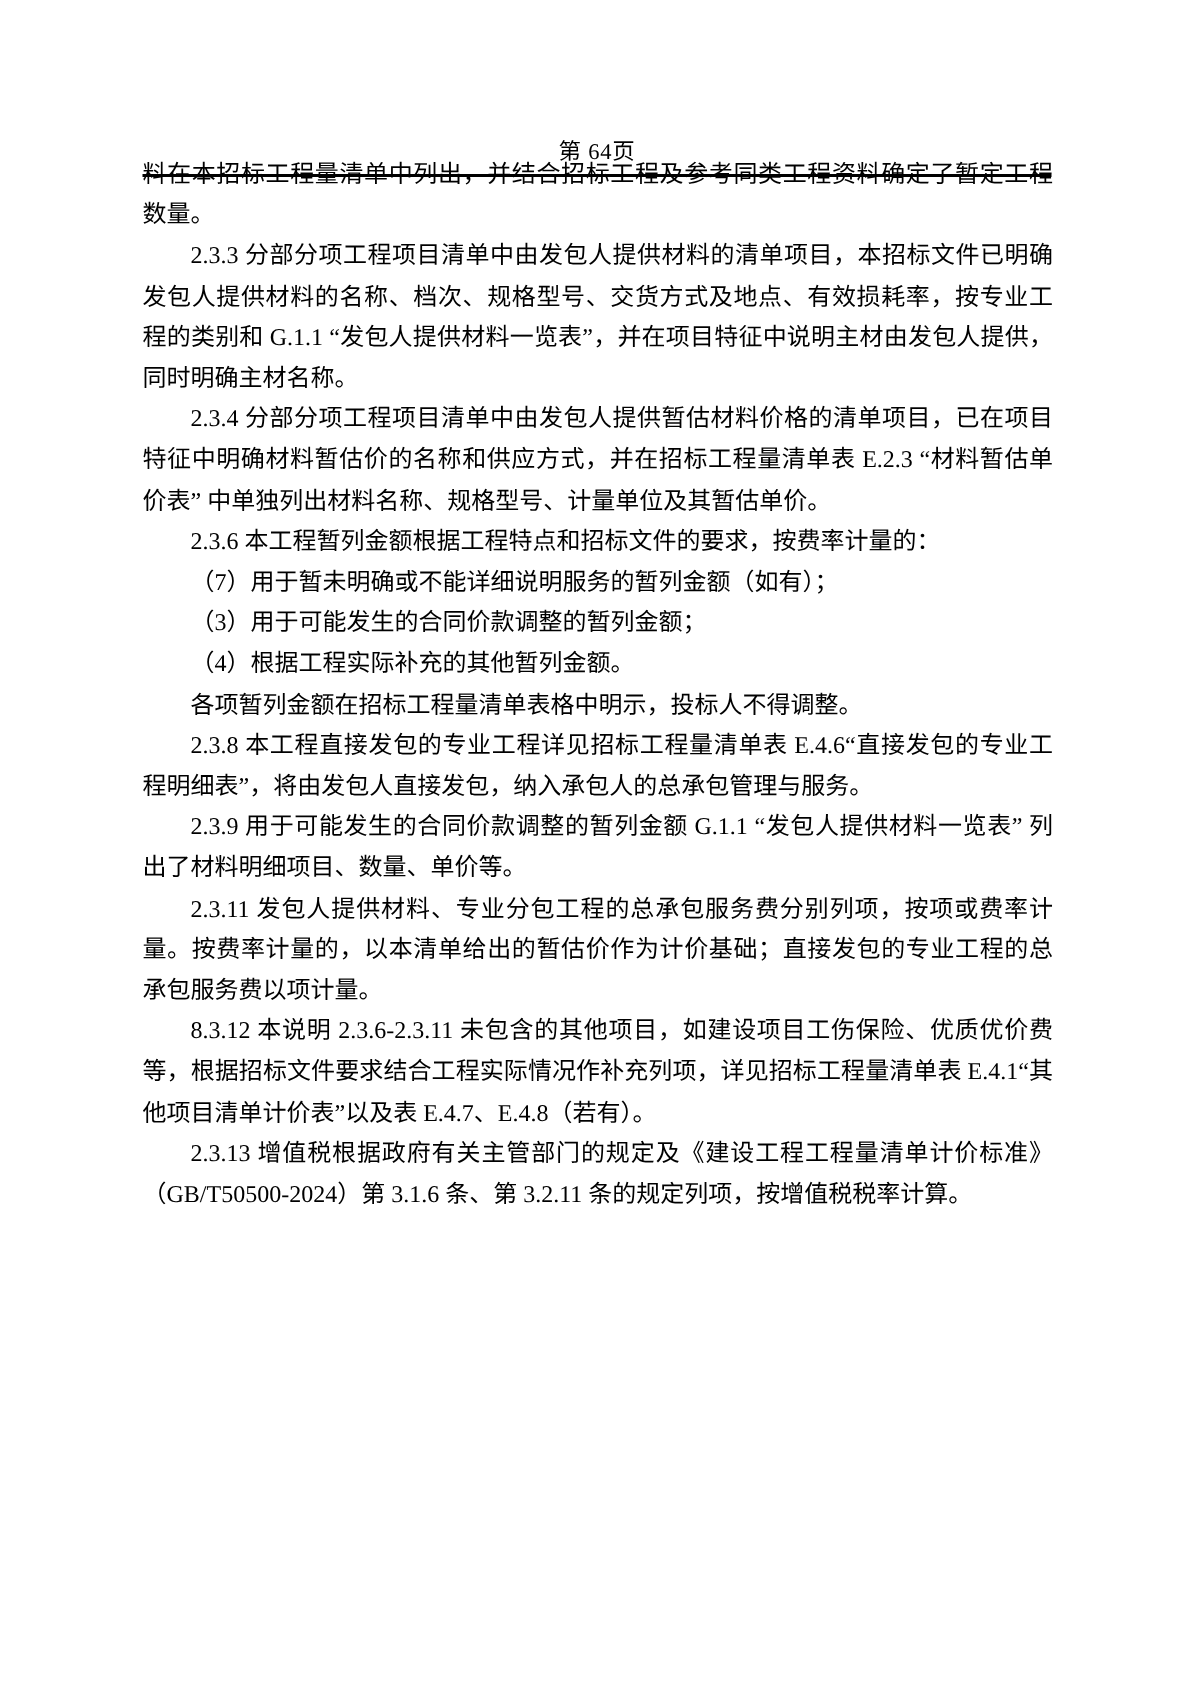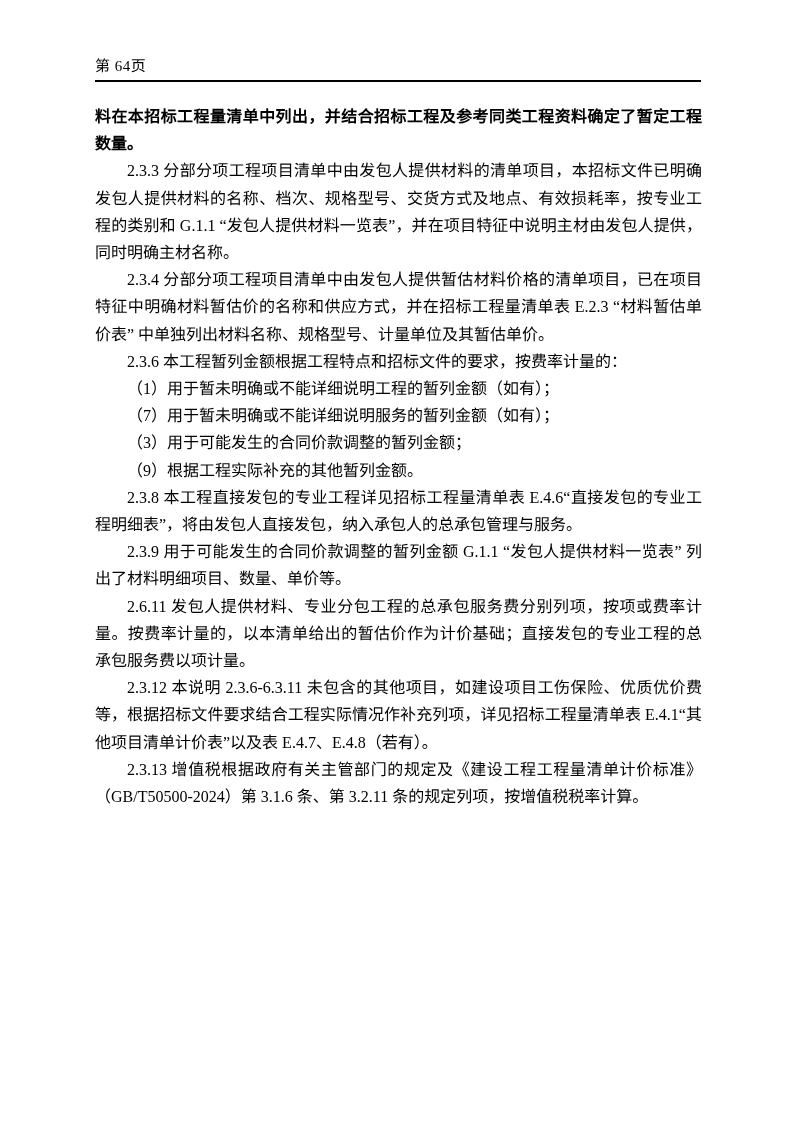--- a/index.html
+++ b/index.html
@@ -17,24 +17,25 @@
     overflow: hidden;
     box-sizing: border-box;
   }
   .page-header {
     position: absolute;
     left: 95px;
     top: 54px;
     width: 606px;
   }
   .page-number {
-    text-align: left;
+    text-align: center;
     font-size: 15px;
     line-height: 24px;
     letter-spacing: 0.5px;
+    margin-top: 36px;
   }
   .header-rule {
     height: 0;
     border-bottom: 2px solid #000000;
     margin-top: 2px;
   }
   .content {
     position: absolute;
     left: 95px;
     top: 103px;
@@ -45,42 +46,41 @@
     text-justify: inter-character;
   }
   .para {
     margin: 0;
     padding: 0;
     text-indent: 2em;
     word-break: break-all;
   }
   .para.no-indent {
     text-indent: 0;
-    font-weight: bold;
   }
 </style>
 </head>
 <body>
 
 <div class="page">
 
   <header class="page-header">
     <div class="page-number">第 64页</div>
     <div class="header-rule"></div>
   </header>
 
   <main class="content">
     <p class="para no-indent">料在本招标工程量清单中列出，并结合招标工程及参考同类工程资料确定了暂定工程数量。</p>
     <p class="para">2.3.3 分部分项工程项目清单中由发包人提供材料的清单项目，本招标文件已明确发包人提供材料的名称、档次、规格型号、交货方式及地点、有效损耗率，按专业工程的类别和 G.1.1 “发包人提供材料一览表”，并在项目特征中说明主材由发包人提供，同时明确主材名称。</p>
     <p class="para">2.3.4 分部分项工程项目清单中由发包人提供暂估材料价格的清单项目，已在项目特征中明确材料暂估价的名称和供应方式，并在招标工程量清单表 E.2.3 “材料暂估单价表” 中单独列出材料名称、规格型号、计量单位及其暂估单价。</p>
     <p class="para">2.3.6 本工程暂列金额根据工程特点和招标文件的要求，按费率计量的：</p>
-    <p class="para">（1）用于暂未明确或不能详细说明工程的暂列金额（如有）；</p>
     <p class="para">（7）用于暂未明确或不能详细说明服务的暂列金额（如有）；</p>
     <p class="para">（3）用于可能发生的合同价款调整的暂列金额；</p>
-    <p class="para">（9）根据工程实际补充的其他暂列金额。</p>
+    <p class="para">（4）根据工程实际补充的其他暂列金额。</p>
+    <p class="para">各项暂列金额在招标工程量清单表格中明示，投标人不得调整。</p>
     <p class="para">2.3.8 本工程直接发包的专业工程详见招标工程量清单表 E.4.6“直接发包的专业工程明细表”，将由发包人直接发包，纳入承包人的总承包管理与服务。</p>
     <p class="para">2.3.9 用于可能发生的合同价款调整的暂列金额 G.1.1 “发包人提供材料一览表” 列出了材料明细项目、数量、单价等。</p>
-    <p class="para">2.6.11 发包人提供材料、专业分包工程的总承包服务费分别列项，按项或费率计量。按费率计量的，以本清单给出的暂估价作为计价基础；直接发包的专业工程的总承包服务费以项计量。</p>
-    <p class="para">2.3.12 本说明 2.3.6-6.3.11 未包含的其他项目，如建设项目工伤保险、优质优价费等，根据招标文件要求结合工程实际情况作补充列项，详见招标工程量清单表 E.4.1“其他项目清单计价表”以及表 E.4.7、E.4.8（若有）。</p>
+    <p class="para">2.3.11 发包人提供材料、专业分包工程的总承包服务费分别列项，按项或费率计量。按费率计量的，以本清单给出的暂估价作为计价基础；直接发包的专业工程的总承包服务费以项计量。</p>
+    <p class="para">8.3.12 本说明 2.3.6-2.3.11 未包含的其他项目，如建设项目工伤保险、优质优价费等，根据招标文件要求结合工程实际情况作补充列项，详见招标工程量清单表 E.4.1“其他项目清单计价表”以及表 E.4.7、E.4.8（若有）。</p>
     <p class="para">2.3.13 增值税根据政府有关主管部门的规定及《建设工程工程量清单计价标准》（GB/T50500-2024）第 3.1.6 条、第 3.2.11 条的规定列项，按增值税税率计算。</p>
   </main>
 
 </div>
 
 </body></html>

